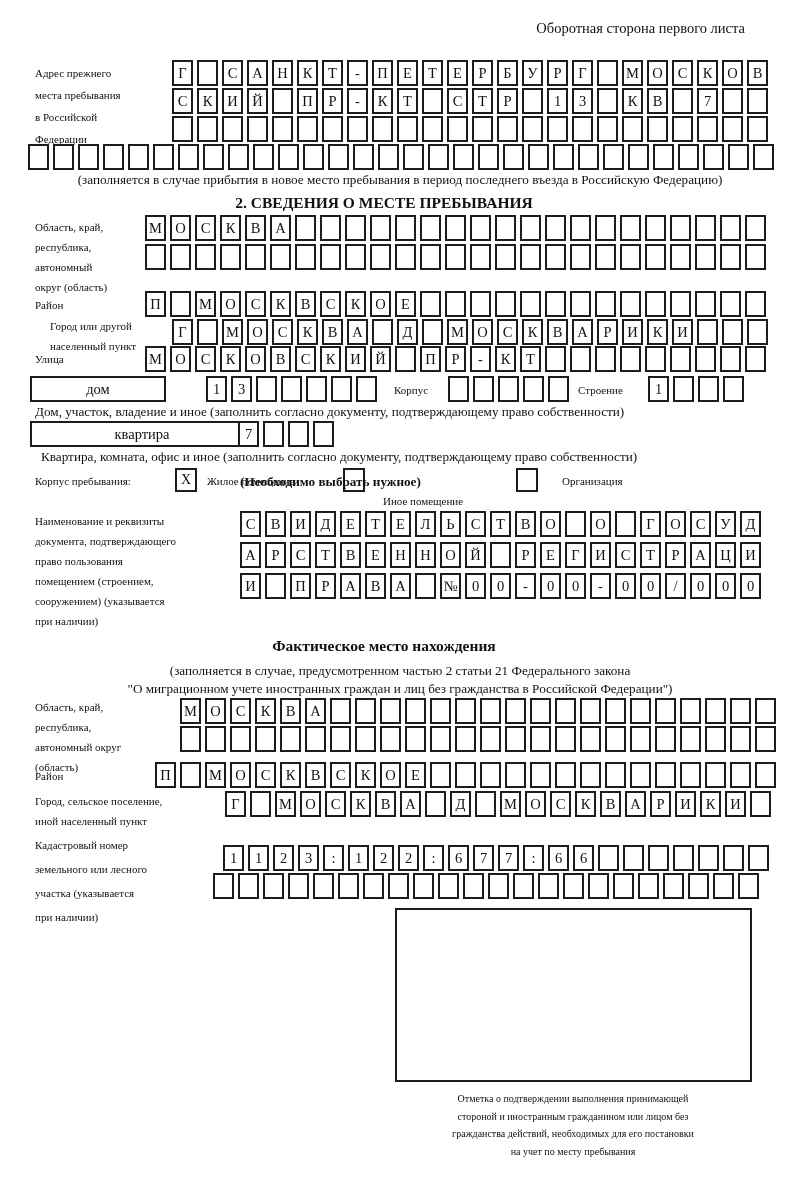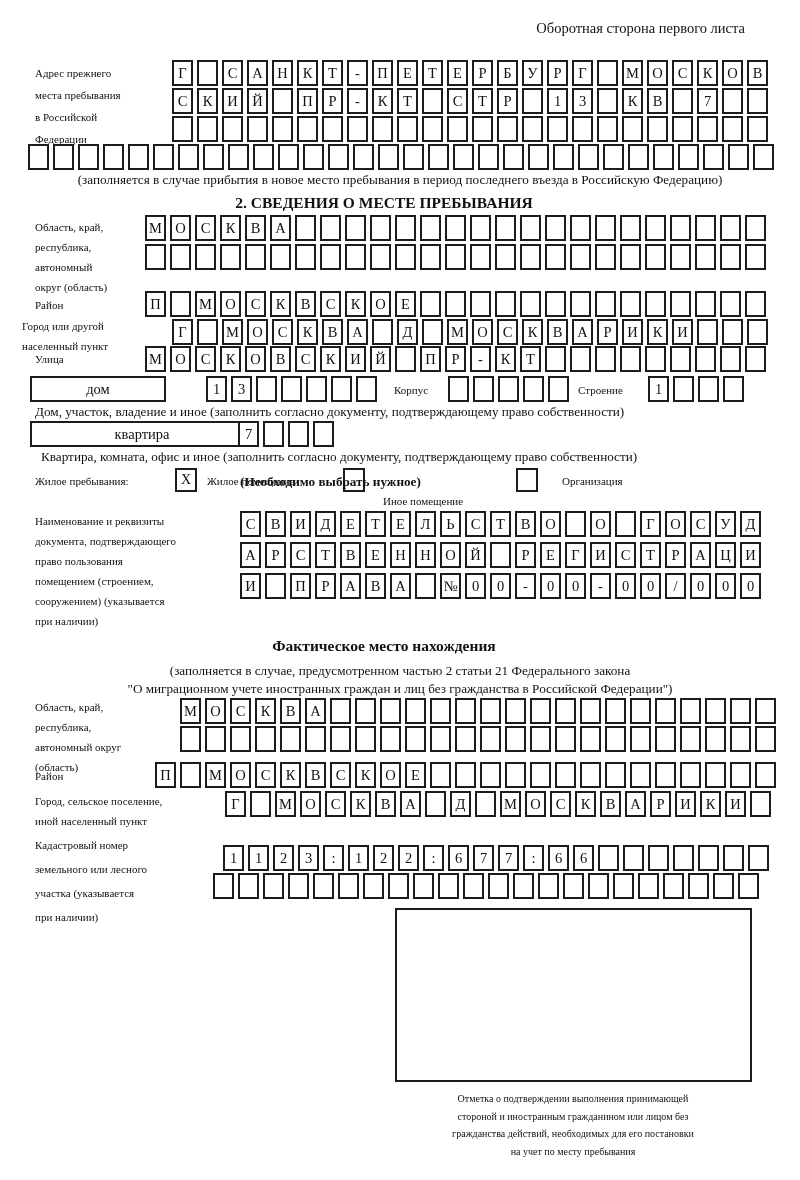--- a/index.html
+++ b/index.html
@@ -234,21 +234,21 @@
     <span class="cell"></span>
     <span class="cell"></span>
     <span class="cell"></span>
     <span class="cell"></span>
     <span class="cell"></span>
     <span class="cell"></span>
     <span class="cell"></span>
     <span class="cell"></span>
   </div>
 
-<div class="lbl" style="left:22px;top:316px;">Город или другой
+<div class="lbl" style="left:50px;top:316px;">Город или другой
 населенный пункт</div>
 <div class="row" style="left:172px;top:319px;">
     <span class="cell">Г</span>
     <span class="cell"></span>
     <span class="cell">М</span>
     <span class="cell">О</span>
     <span class="cell">С</span>
     <span class="cell">К</span>
     <span class="cell">В</span>
     <span class="cell">А</span>
@@ -328,21 +328,21 @@
 
 <div class="typebox" style="left:30px;top:421px;width:224px;">квартира</div>
 <div class="row" style="left:238px;top:421px;">
     <span class="cell">7</span>
     <span class="cell"></span>
     <span class="cell"></span>
     <span class="cell"></span>
   </div>
 <div class="cap" style="left:41px;top:449px;">Квартира, комната, офис и иное (заполнить согласно документу, подтверждающему право собственности)</div>
 
-<div class="lbl" style="left:35px;top:471px;">Жилое пребывания:</div>
+<div class="lbl" style="left:35px;top:471px;">Корпус пребывания:</div>
 <div class="checkbox" style="left:175px;top:468px;">X</div>
 <div class="lbl" style="left:207px;top:471px;">Жилое помещение</div>
 <div class="checkbox" style="left:343px;top:468px;"></div>
 <div class="lbl" style="left:383px;top:471px;margin-top:20px;">Иное помещение</div>
 <div class="checkbox" style="left:516px;top:468px;"></div>
 <div class="lbl" style="left:562px;top:471px;">Организация</div>
 <div class="cap" style="left:240px;top:474px;font-weight:bold;">(Необходимо выбрать нужное)</div>
 
 <div class="lbl" style="left:35px;top:511px;">Наименование и реквизиты
 документа, подтверждающего

